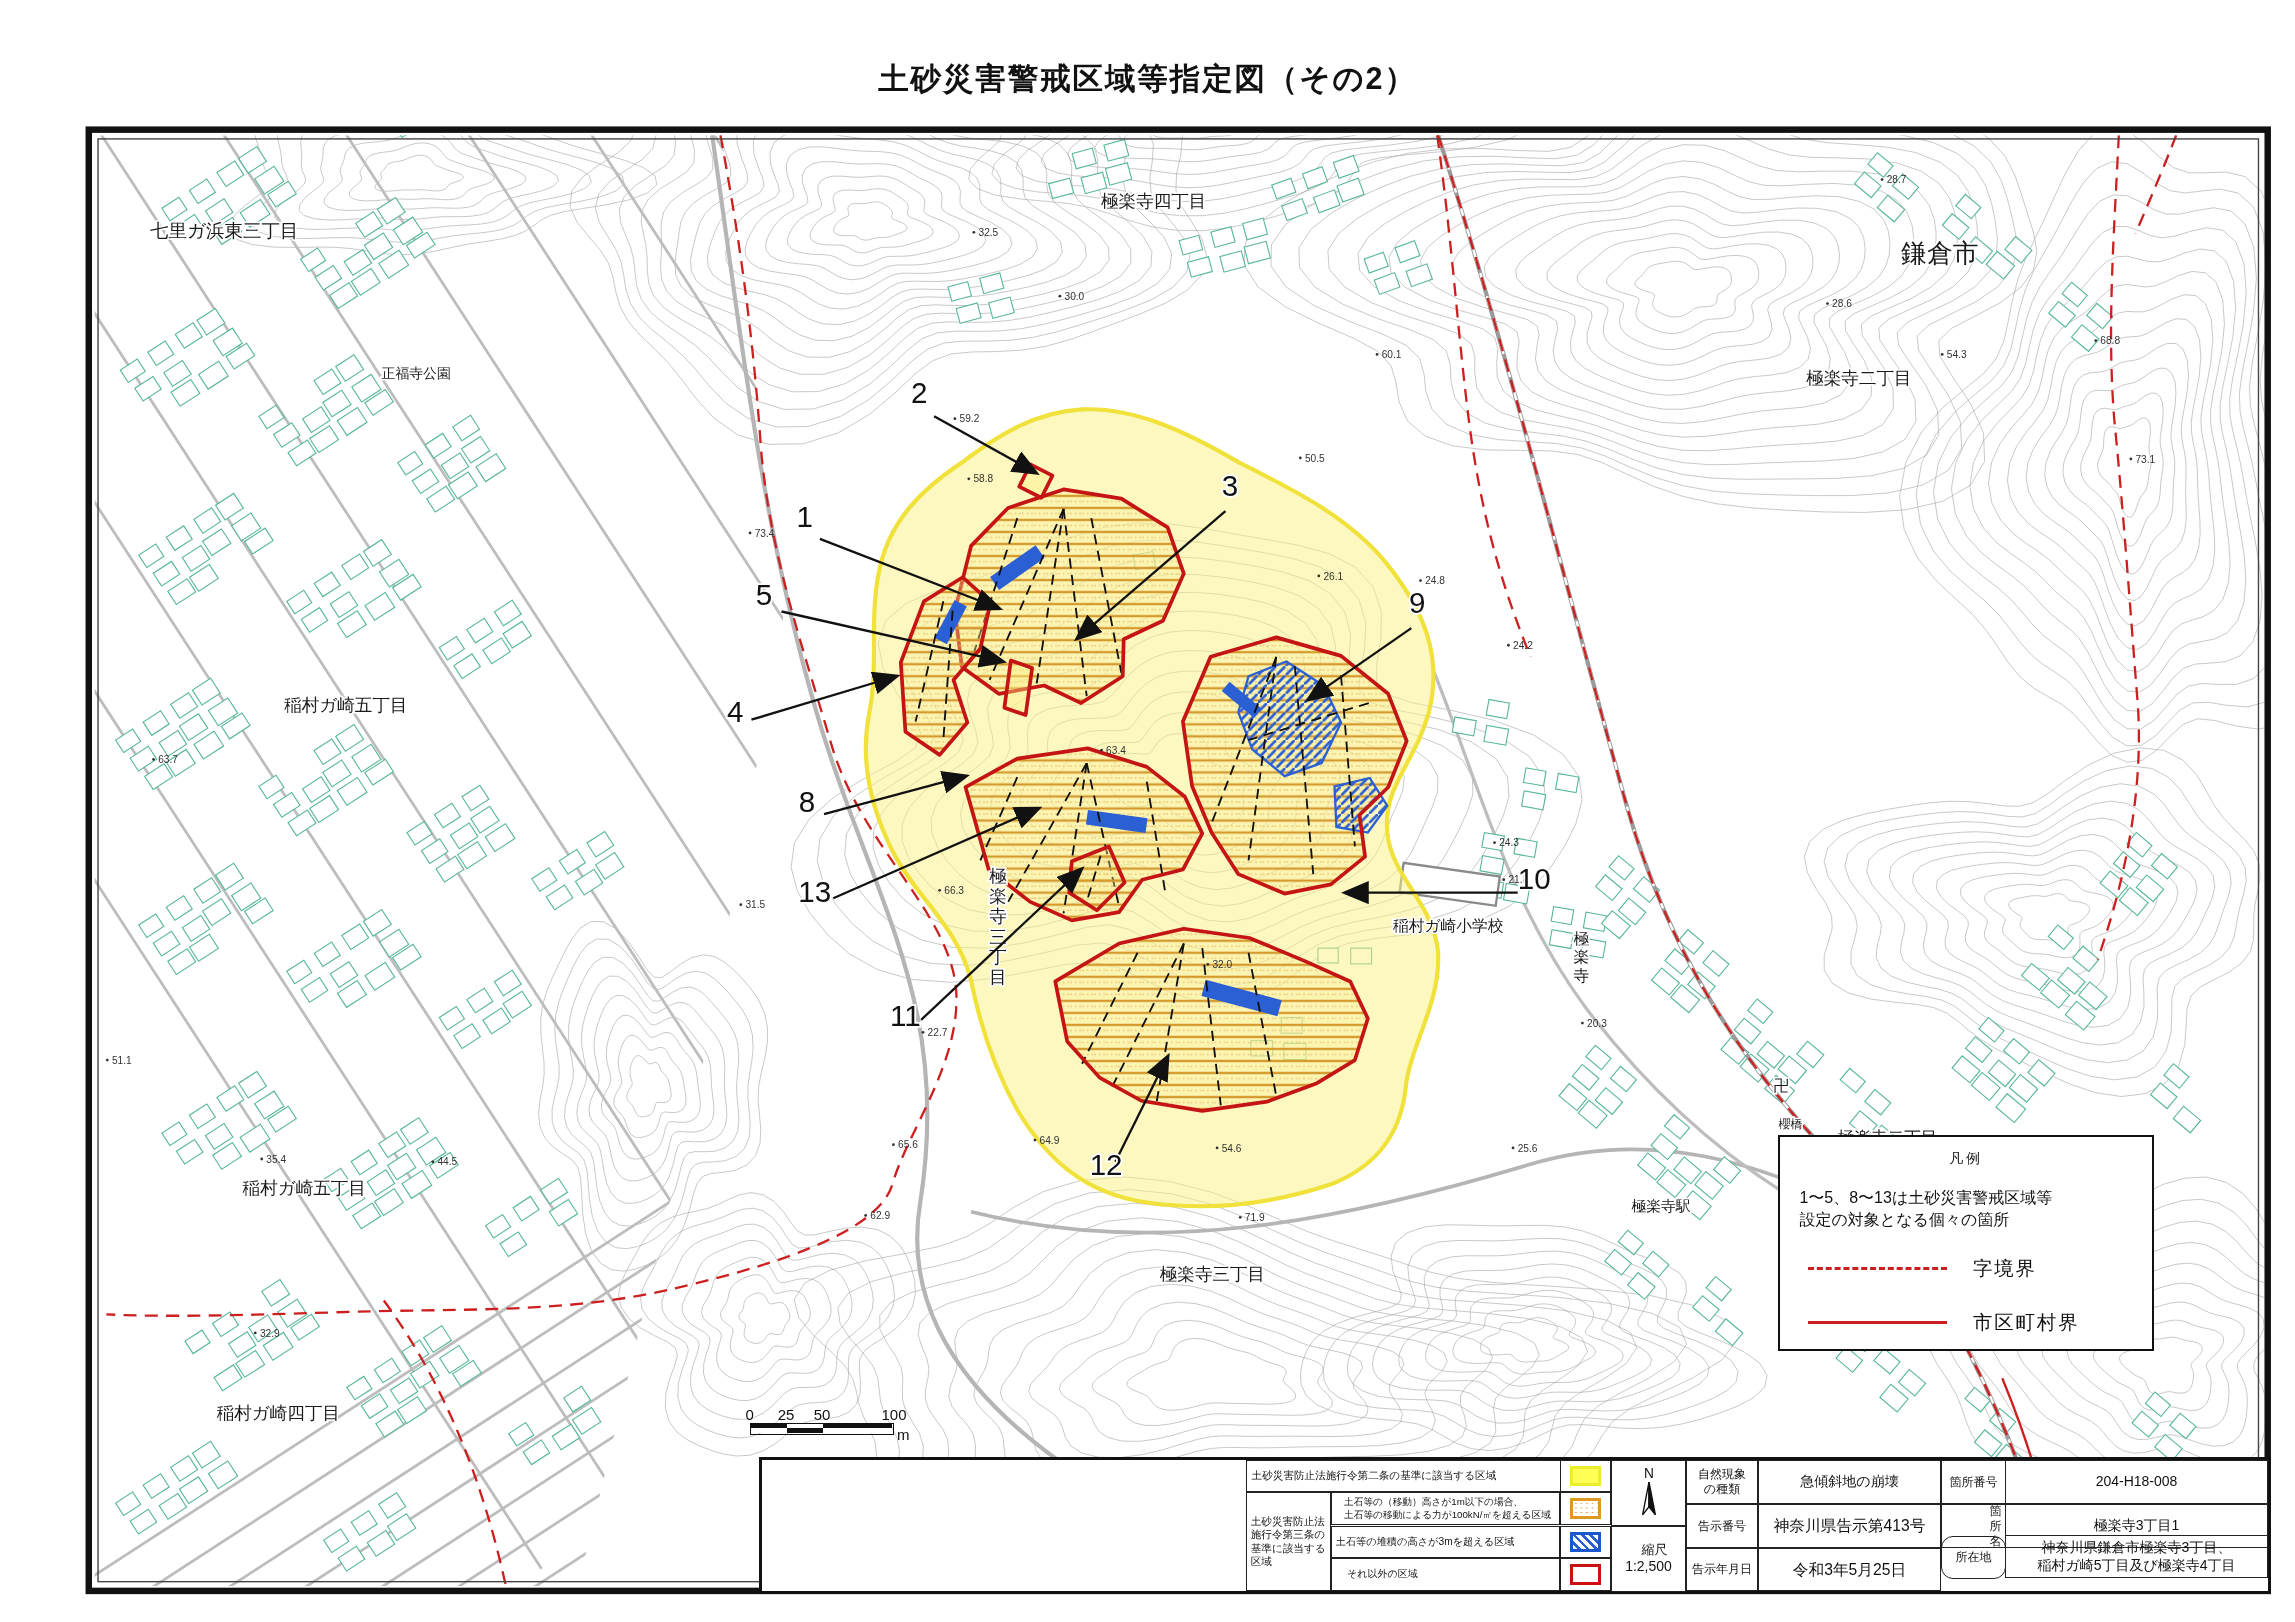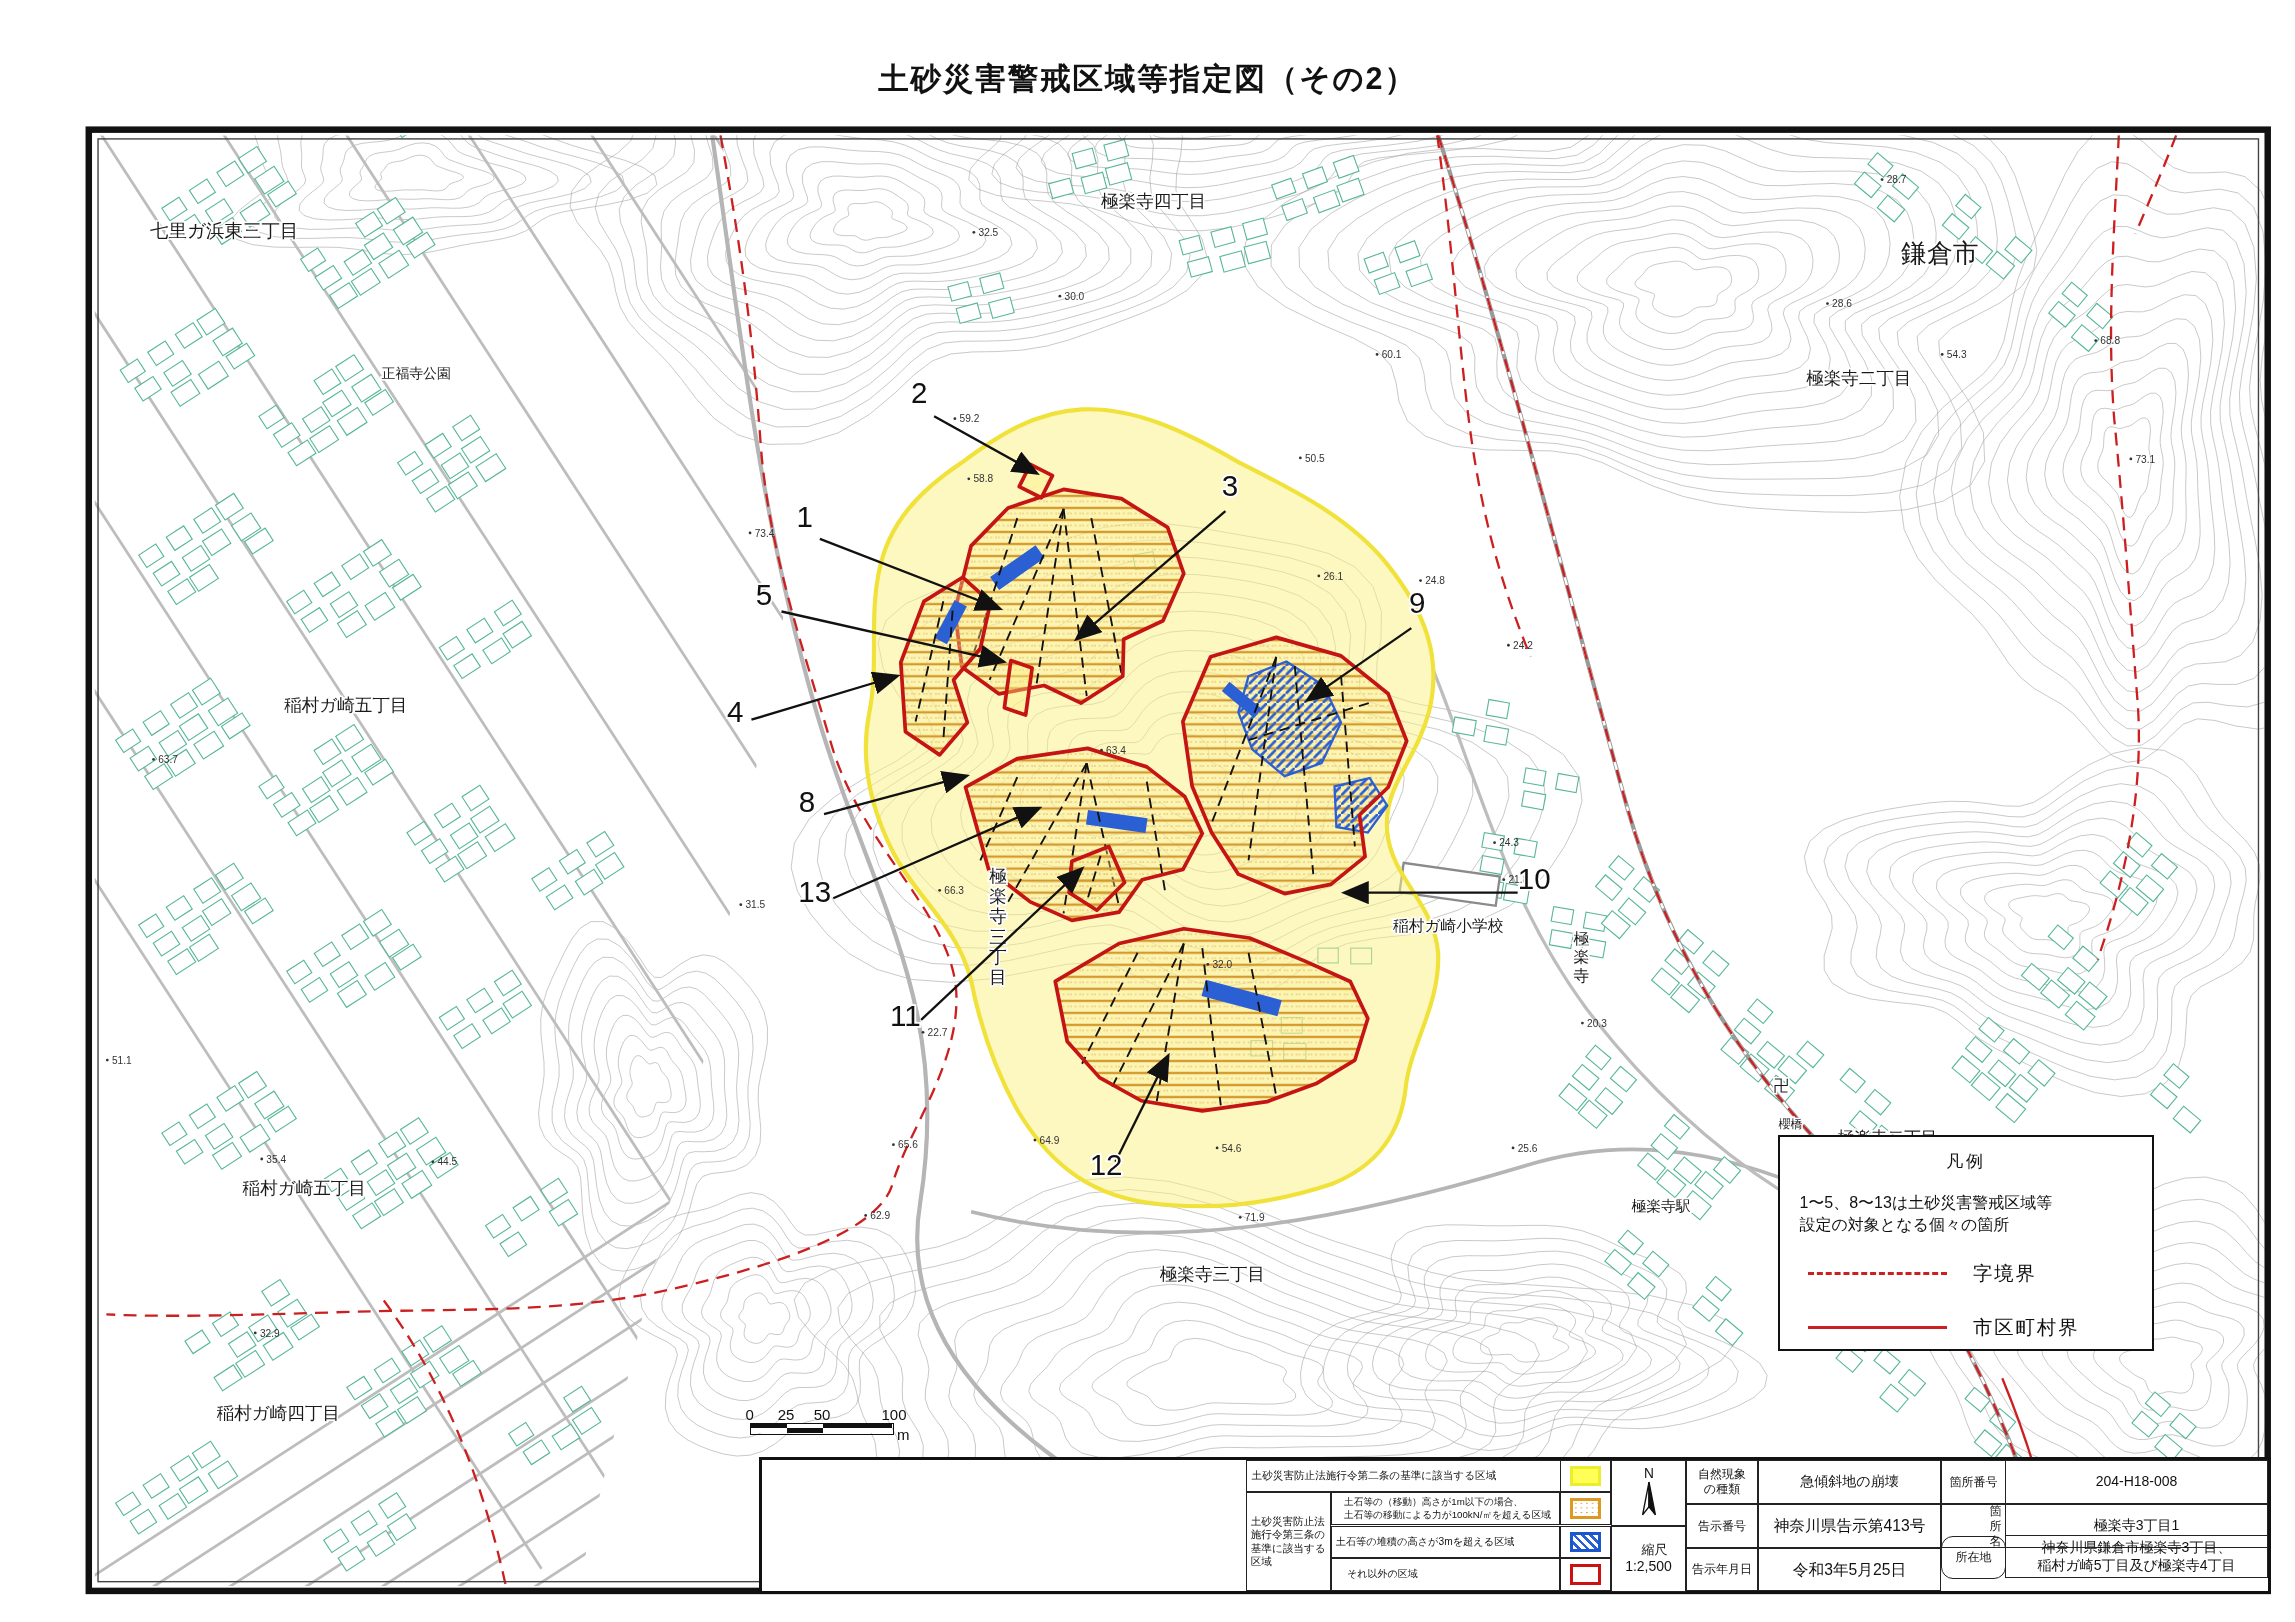--- a/index.html
+++ b/index.html
@@ -3,21 +3,21 @@
 <meta charset="utf-8">
 <style>
   html,body{margin:0;padding:0;background:#fff;}
   body{width:2295px;height:1623px;position:relative;font-family:"Liberation Sans",sans-serif;color:#111;overflow:hidden;}
   #bg-svg{position:absolute;left:0;top:0;width:2295px;height:1623px;}
   .page-title{position:absolute;left:50%;top:59px;transform:translateX(-50%);
     font-size:30.5px;font-weight:bold;letter-spacing:1.9px;white-space:nowrap;}
   
   .legend{position:absolute;left:1778px;top:1135px;width:376px;height:216px;background:#fff;
     border:2.8px solid #111;box-sizing:border-box;z-index:5;}
-  .legend-title{text-align:center;font-size:17px;margin-top:13px;letter-spacing:2.8px;}
+  .legend-title{text-align:center;font-size:14px;margin-top:13px;letter-spacing:2.8px;}
   .legend-note{font-size:16px;line-height:1.35;margin:19.4px 14px 0 19.4px;white-space:pre-line;}
   .legend-row{display:flex;align-items:center;margin:24px 0 0 28px;}
   .legend-row.second{margin-top:27px;}
   .line-sample{width:139px;height:0;margin-right:26px;}
   .line-sample.dashed{border-top:3.2px dashed #cc2020;}
   .line-sample.solid{border-top:3.2px solid #cc2020;}
   .legend-item-label{font-size:19.4px;letter-spacing:1.9px;}
   
   .scalebar{position:absolute;left:746px;top:1406px;width:194px;height:51px;z-index:6;}
   .sb-ticks{position:relative;height:16.7px;font-size:15px;}

